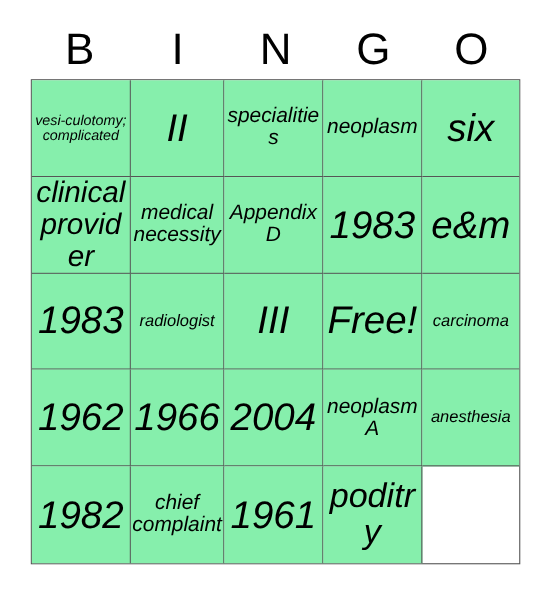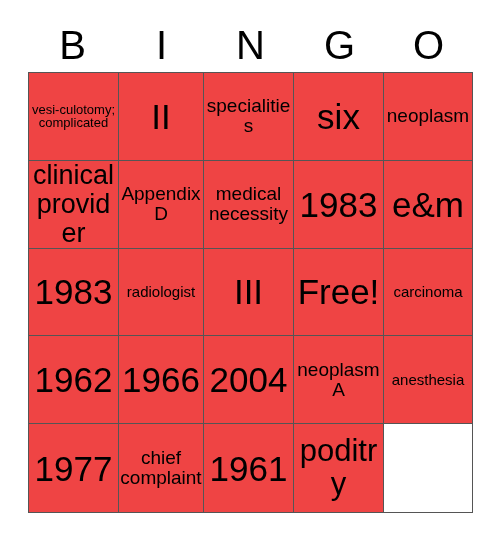--- a/index.html
+++ b/index.html
@@ -64,21 +64,22 @@
   .cell {
     border-right: 1px solid #555555;
     border-bottom: 1px solid #555555;
     box-sizing: border-box;
     display: flex;
     align-items: center;
     justify-content: flex-end;
     text-align: center;
     padding: 0 1px;
     overflow: hidden;
-    background: #ef4444;
+    background: #86efac;
+    font-style: italic;
   }
   .cell:nth-child(5n) { border-right: none; }
   .cell:nth-child(n+21) { border-bottom: none; }
 
   .cell-text {
     display: block;
     width: 100%;
     line-height: 1.06;
     word-break: break-word;
     color: #000000;
@@ -109,35 +110,35 @@
 
     <div class="cell sz-xs">
         <span class="cell-text">vesi-culotomy; complicated</span>
       </div>
     <div class="cell sz-xxl">
         <span class="cell-text">II</span>
       </div>
     <div class="cell sz-md">
         <span class="cell-text">specialities</span>
       </div>
+    <div class="cell sz-md">
+        <span class="cell-text">neoplasm</span>
+      </div>
     <div class="cell sz-xxl">
         <span class="cell-text">six</span>
-      </div>
-    <div class="cell sz-md">
-        <span class="cell-text">neoplasm</span>
       </div>
 
     <div class="cell sz-lg">
         <span class="cell-text">clinical provider</span>
       </div>
     <div class="cell sz-md">
-        <span class="cell-text">Appendix D</span>
+        <span class="cell-text">medical necessity</span>
       </div>
     <div class="cell sz-md">
-        <span class="cell-text">medical necessity</span>
+        <span class="cell-text">Appendix D</span>
       </div>
     <div class="cell sz-xxl">
         <span class="cell-text">1983</span>
       </div>
     <div class="cell sz-xxl">
         <span class="cell-text">e&amp;m</span>
       </div>
 
     <div class="cell sz-xxl">
         <span class="cell-text">1983</span>
@@ -165,21 +166,21 @@
         <span class="cell-text">2004</span>
       </div>
     <div class="cell sz-md">
         <span class="cell-text">neoplasm A</span>
       </div>
 
     <div class="cell sz-sm">
         <span class="cell-text">anesthesia</span>
       </div>
     <div class="cell sz-xxl">
-        <span class="cell-text">1977</span>
+        <span class="cell-text">1982</span>
       </div>
     <div class="cell sz-md">
         <span class="cell-text">chief complaint</span>
       </div>
     <div class="cell sz-xxl">
         <span class="cell-text">1961</span>
       </div>
     <div class="cell sz-xl">
         <span class="cell-text">poditry</span>
       </div>

